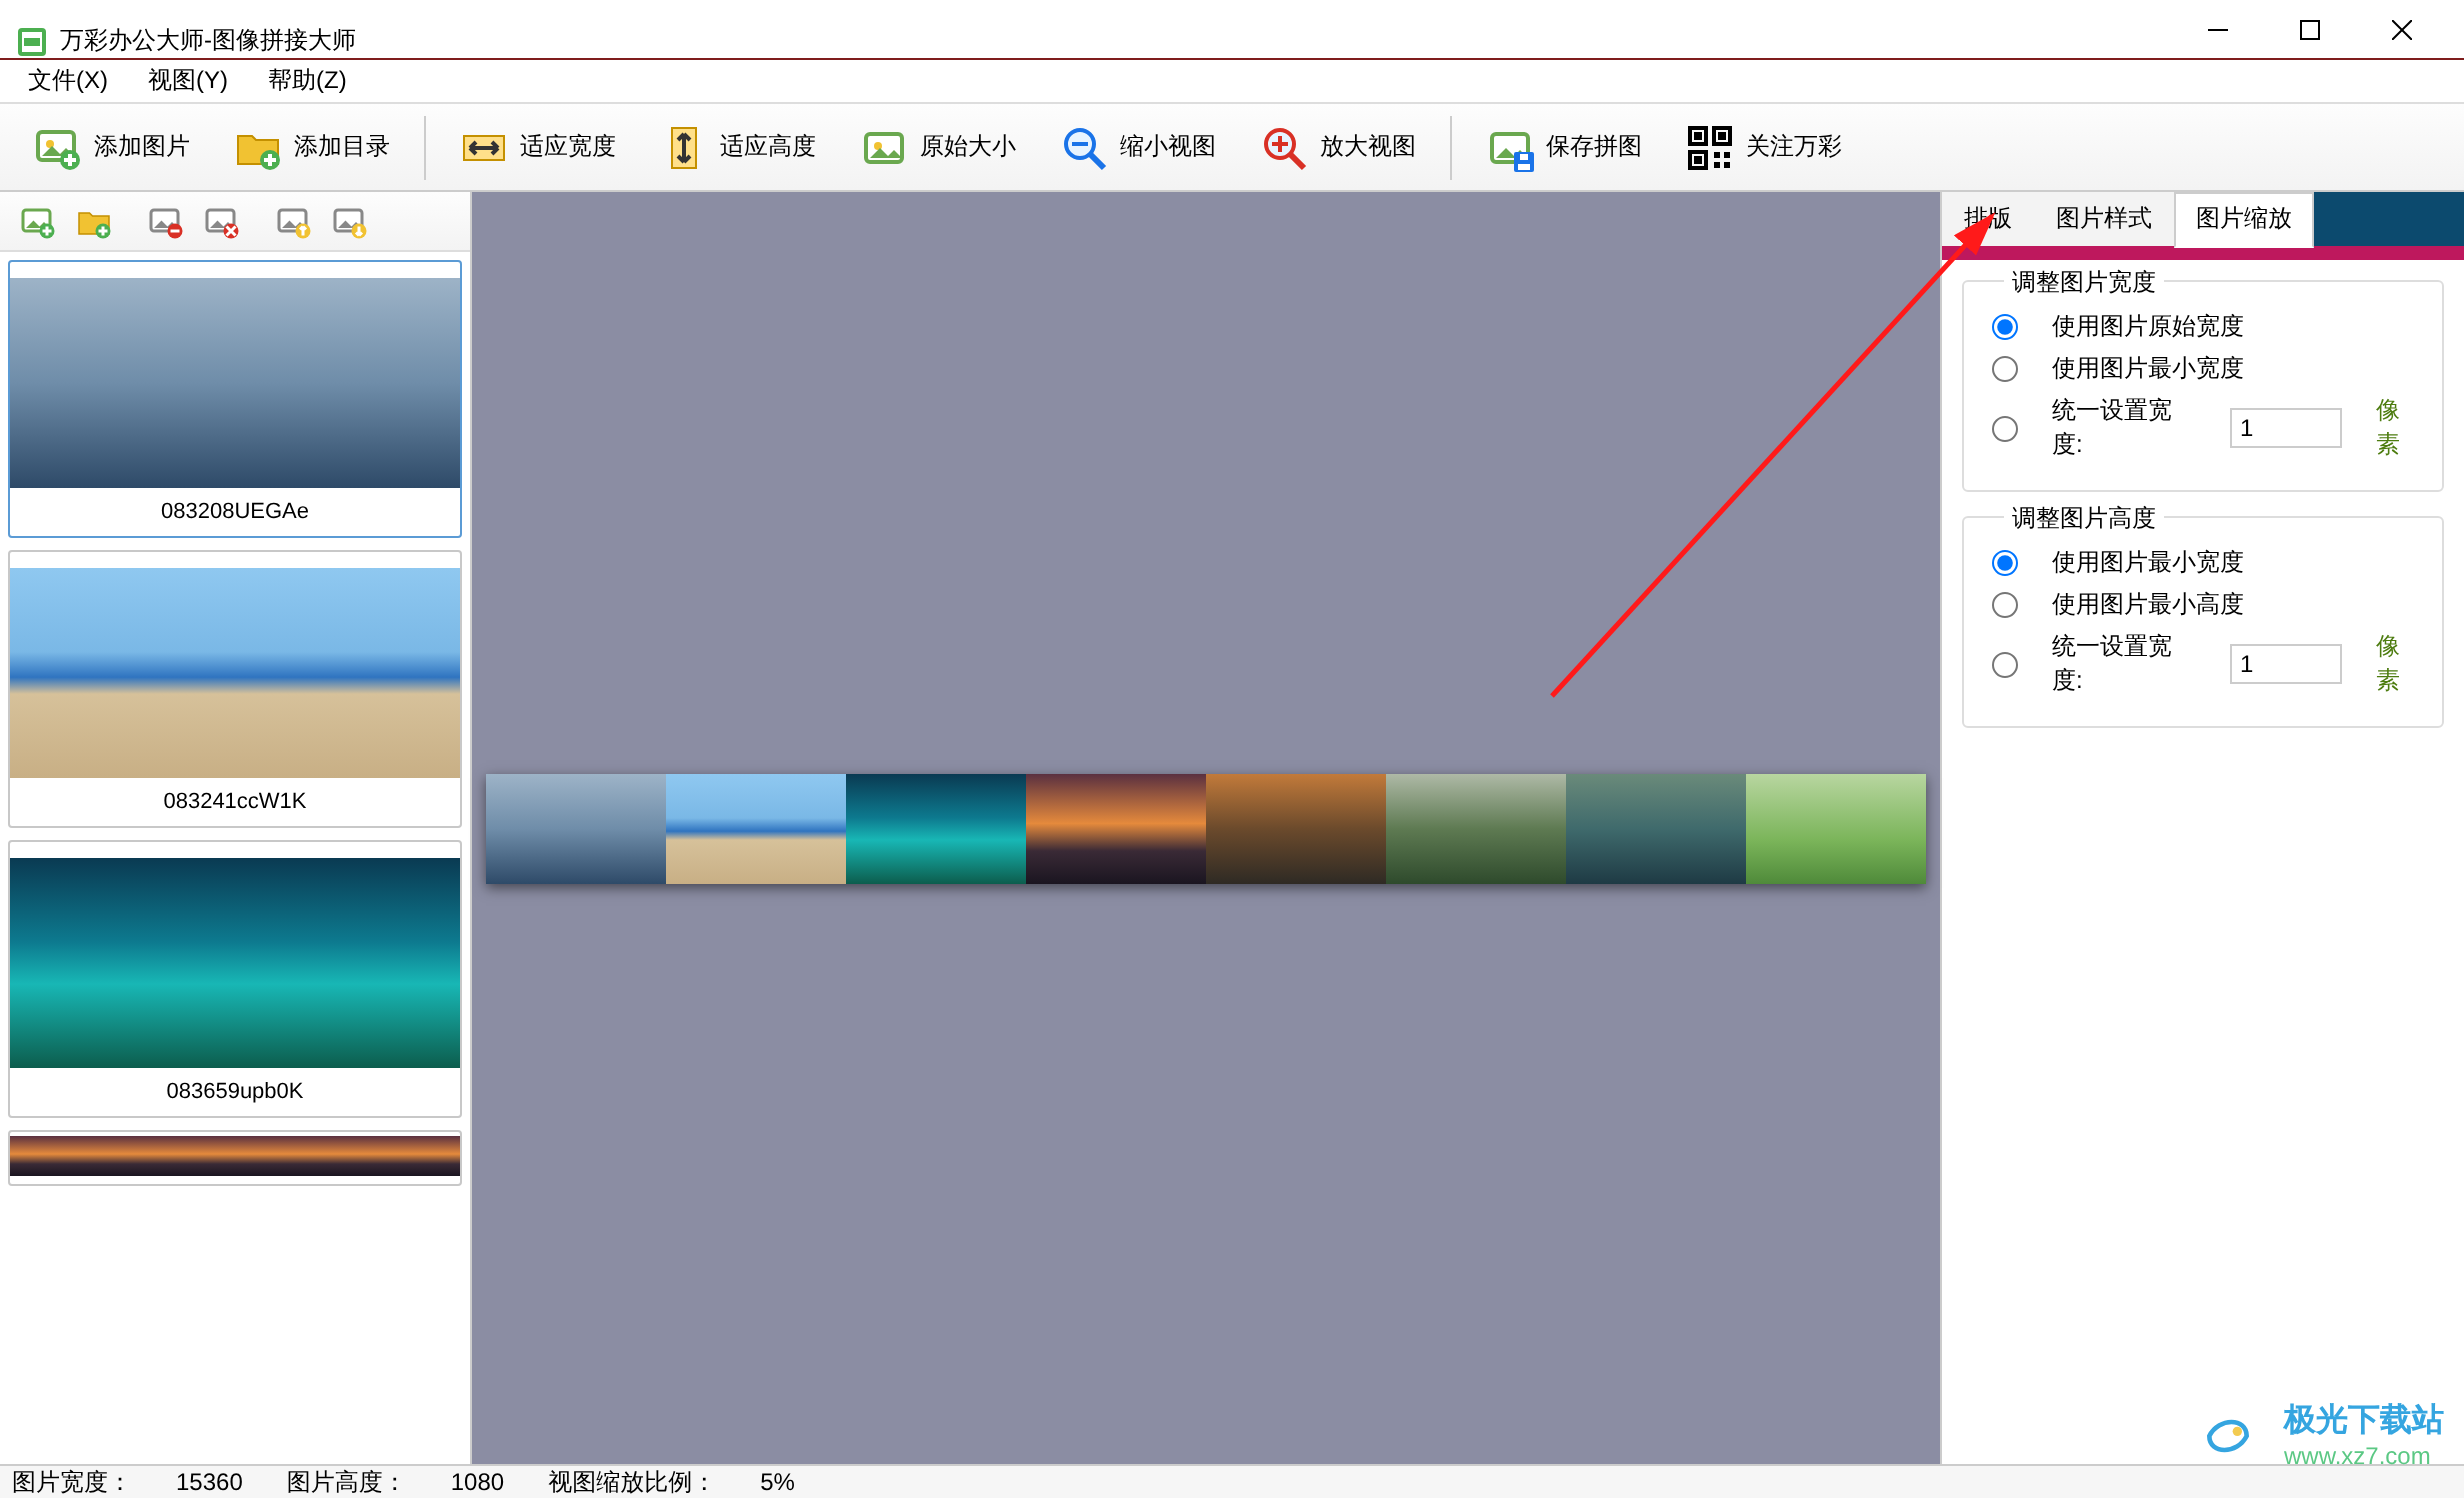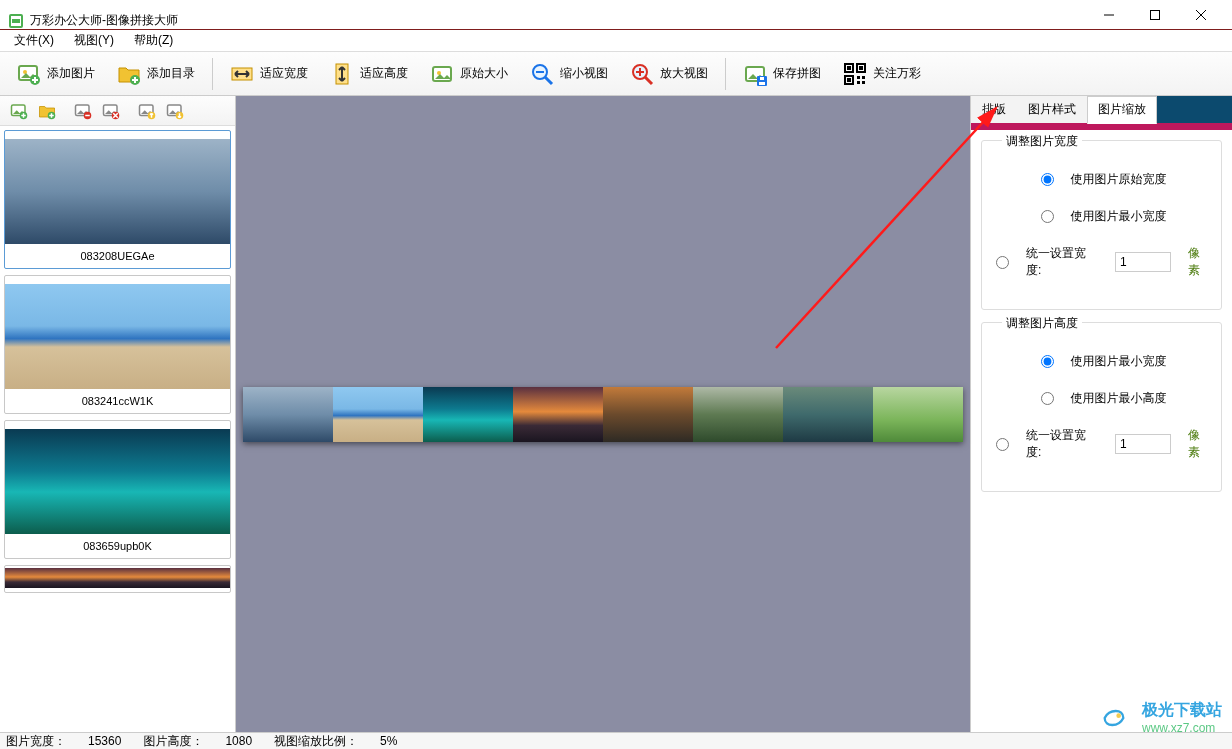--- a/index.html
+++ b/index.html
@@ -38,21 +38,21 @@
 
 .arrow { position: absolute; left: 530px; top: 2px; pointer-events: none; }
 
 .rightpanel { width: 262px; border-left: 1px solid #ccc; background: #fff; display: flex; flex-direction: column; }
 .tabs { display: flex; border-bottom: 7px solid #be185d; background:#0c4a6e; }
 .tab { padding: 4px 10px; border: 1px solid transparent; cursor: pointer; font-size:12px; background:#f3f3f3;}
 .tab.active { background: #fff; border: 1px solid #ccc; border-bottom-color: #fff; margin-bottom: -1px; }
 .panel-body { padding: 10px; }
 .group { border: 1px solid #ddd; border-radius: 3px; margin-bottom: 12px; padding: 10px 10px 10px 14px; position: relative; }
 .group-title { position: absolute; top: -8px; left: 20px; background: #fff; padding: 0 4px; font-size: 12px; }
-.radio-row { display: flex; align-items: center; gap: 17px; margin: 20px 0; font-size: 12px; justify-content: center; }
+.radio-row { display: flex; align-items: center; gap: 17px; margin: 4px 0; font-size: 12px; }
 .radio-row input[type=number] { width: 56px; height: 20px; border: 1px solid #ccc; padding: 0 4px; font-size: 12px; }
 .unit { color: #4d7c0f; }
 
 .statusbar { height: 17px; border-top: 1px solid #ccc; background: #f6f6f6; font-size: 12px; display: flex; align-items: center; padding: 0 6px; gap: 22px; }
 
 
 .g-blue { background: linear-gradient(180deg,#9db3c7 0%, #6f8da9 50%, #2e4a68 100%); }
 .g-beach { background: linear-gradient(180deg,#8fc8f0 0%,#7ab8e6 40%,#2f74c0 52%,#d6c19a 60%,#c8af85 100%); }
 .g-teal { background: linear-gradient(180deg,#0a3a52 0%,#0d7a8f 40%,#18b7b5 60%,#0c5d4d 100%); }
 .g-sunset{background: linear-gradient(180deg,#5a3040 0%,#e58a3c 45%,#3a2a36 70%,#1a1520 100%);}

